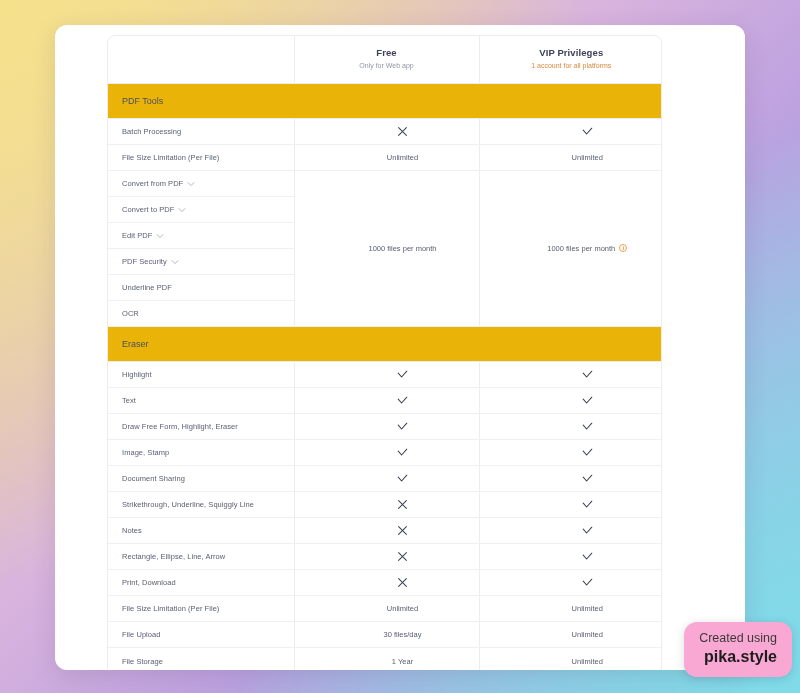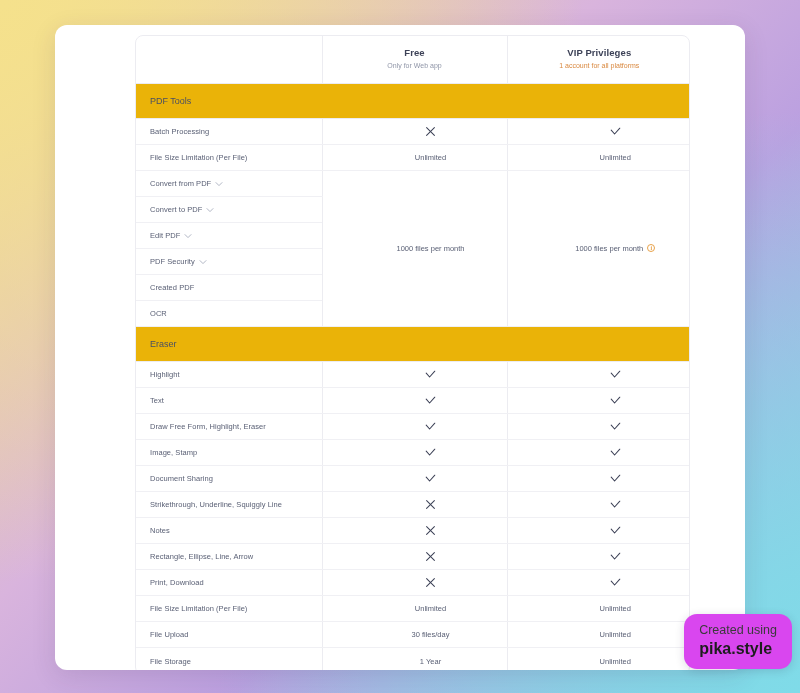--- a/index.html
+++ b/index.html
@@ -26,21 +26,21 @@
     width: 690px;
     height: 645px;
     background: #ffffff;
     border-radius: 12px;
     box-shadow: 0 6px 24px rgba(60,40,80,0.13);
     overflow: hidden;
   }
 
   .table-wrap {
     position: absolute;
-    left: 80px;
+    left: 52px;
     top: 10px;
     width: 555px;
     border: 1px solid #ececf1;
     border-radius: 8px;
     overflow: hidden;
     background: #fff;
   }
 
   table.compare {
     width: 100%;
@@ -145,26 +145,27 @@
     align-items: center;
     justify-content: center;
     font-family: "Liberation Serif", serif;
     font-weight: bold;
   }
 
   
   .watermark {
     position: absolute;
     right: 8px;
-    bottom: 24px;
-    background: #d946ef;
+    bottom: 16px;
+    background: #f9a8d4;
     border-radius: 13px;
     padding: 9px 15px 10px;
     box-shadow: 0 2px 10px rgba(40,30,60,0.16);
     line-height: 1.25;
+    text-align: right;
   }
   .wm-line1 { font-size: 12.5px; color: #3a3a3a; }
   .wm-line2 { font-size: 16px; color: #1d1d1d; font-weight: bold; }
 </style>
 </head>
 <body>
 
 <div class="card">
   <div class="table-wrap">
     <table class="compare">
@@ -226,21 +227,21 @@
             <td class="feature"><span>Edit PDF</span><span class="chev"><svg width="8" height="8" viewBox="0 0 8 8">
                   <path d="M1 2.6 L4 5.6 L7 2.6" fill="none" stroke="currentColor" stroke-width="0.95" stroke-linecap="round" stroke-linejoin="round"></path>
                 </svg></span></td>
           </tr>
           <tr>
             <td class="feature"><span>PDF Security</span><span class="chev"><svg width="8" height="8" viewBox="0 0 8 8">
                   <path d="M1 2.6 L4 5.6 L7 2.6" fill="none" stroke="currentColor" stroke-width="0.95" stroke-linecap="round" stroke-linejoin="round"></path>
                 </svg></span></td>
           </tr>
           <tr>
-            <td class="feature"><span>Created PDF</span></td>
+            <td class="feature"><span>Underline PDF</span></td>
           </tr>
           <tr>
             <td class="feature"><span>OCR</span></td>
           </tr>
           <tr class="section-row">
             <td colspan="3">Eraser</td>
           </tr>
           <tr>
             <td class="feature"><span>Highlight</span></td>
             <td class="val"><span class="mark"><svg width="13" height="13" viewBox="0 0 13 13">

